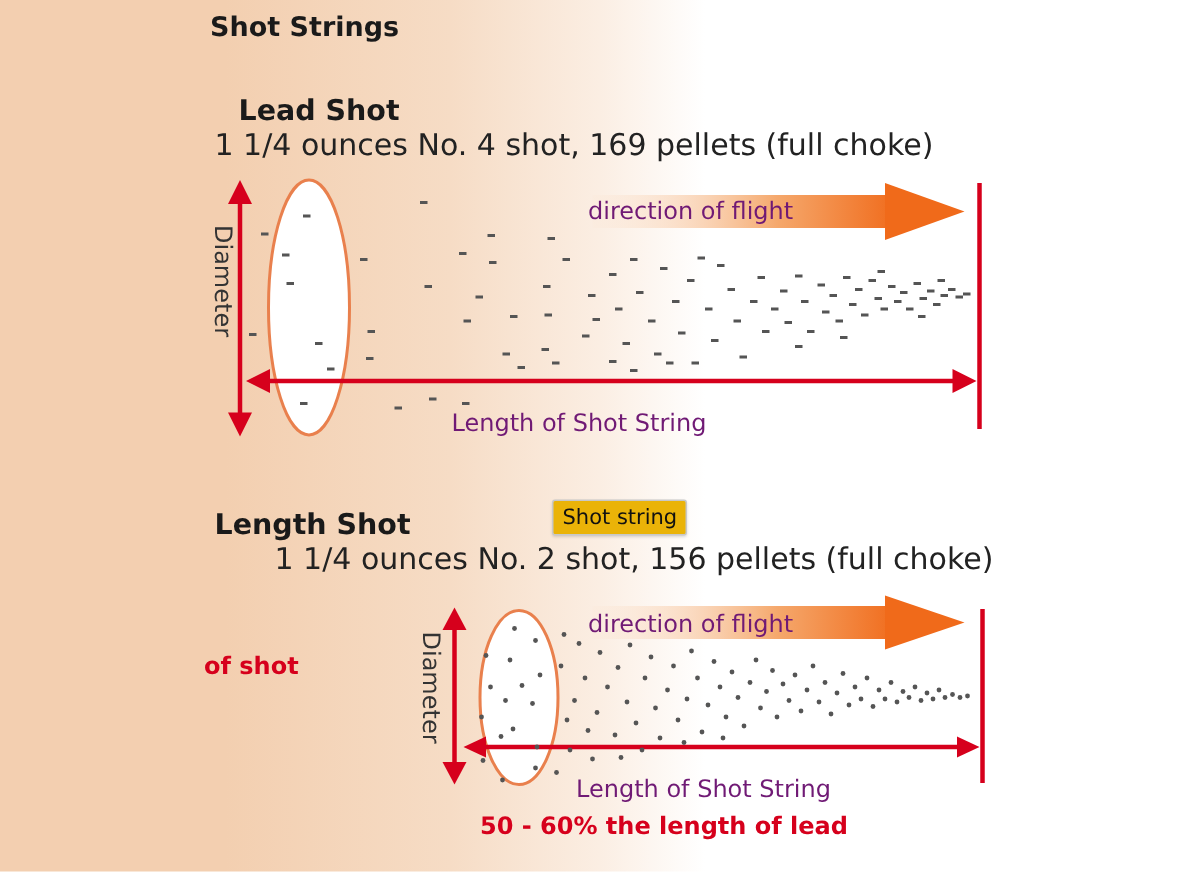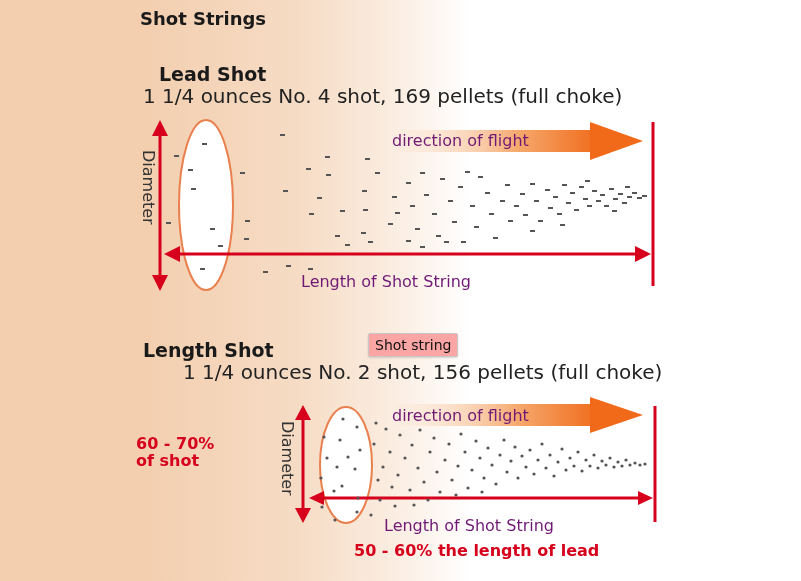--- a/index.html
+++ b/index.html
@@ -11,21 +11,21 @@
     }
     .abs { position: absolute; white-space: nowrap; }
     .title { left: 140px; top: 8px; font-size: 18px; font-weight: bold; }
     .sec-title { font-size: 19px; font-weight: bold; }
     .sec-sub { font-size: 20px; color: #222; }
     .lbl { font-size: 16px; color: #701a75; }
     .red-lbl { font-size: 16px; font-weight: bold; color: #d6001c; line-height: 17px; }
     .diam { font-size: 16px; color: #333; transform-origin: left top; transform: rotate(90deg); }
     .tooltip {
       left: 368px; top: 333px; padding: 3px 6px; font-size: 14px; color: #111;
-      background: #fca5a5; border: 1px solid #c8c8c8; border-radius: 2px;
+      background: #eab308; border: 1px solid #c8c8c8; border-radius: 2px;
       box-shadow: 0 1px 2px rgba(0,0,0,0.15);
     }
     svg.diagram { position: absolute; left: 0; top: 0; }
   </style>
 </head>
 <body>
 
 <svg class="diagram" width="801" height="581" viewBox="0 0 801 581">
   <defs>
     <linearGradient id="dirGrad" x1="0" x2="1" y1="0" y2="0">
@@ -277,18 +277,17 @@
 <div class="abs diam" style="left:158px; top:150px;">Diameter</div>
 <div class="abs lbl" style="left:301px; top:272px;">Length of Shot String</div>
 
 <div class="abs sec-title" style="left:143px; top:339px;">Length Shot</div>
 <div class="abs sec-sub" style="left:143px; top:360px;margin-left:40px;">1 1/4 ounces No. 2 shot, 156 pellets (full choke)</div>
 <div class="abs lbl" style="left:392px; top:406px;">direction of flight</div>
 <div class="abs diam" style="left:297px; top:421px;">Diameter</div>
 <div class="abs lbl" style="left:384px; top:516px;">Length of Shot String</div>
 
 <div class="abs red-lbl" style="left:136px; top:435px;">
-  <div>60 - 70%</div>
   <div>of shot</div>
 </div>
-<div class="abs red-lbl" style="left:354px; top:542px;">50 - 60% the length of lead</div>
+<div class="abs red-lbl" style="left:320px; top:542px;">50 - 60% the length of lead</div>
 
 <div class="abs tooltip">Shot string</div>
 
 </body></html>

